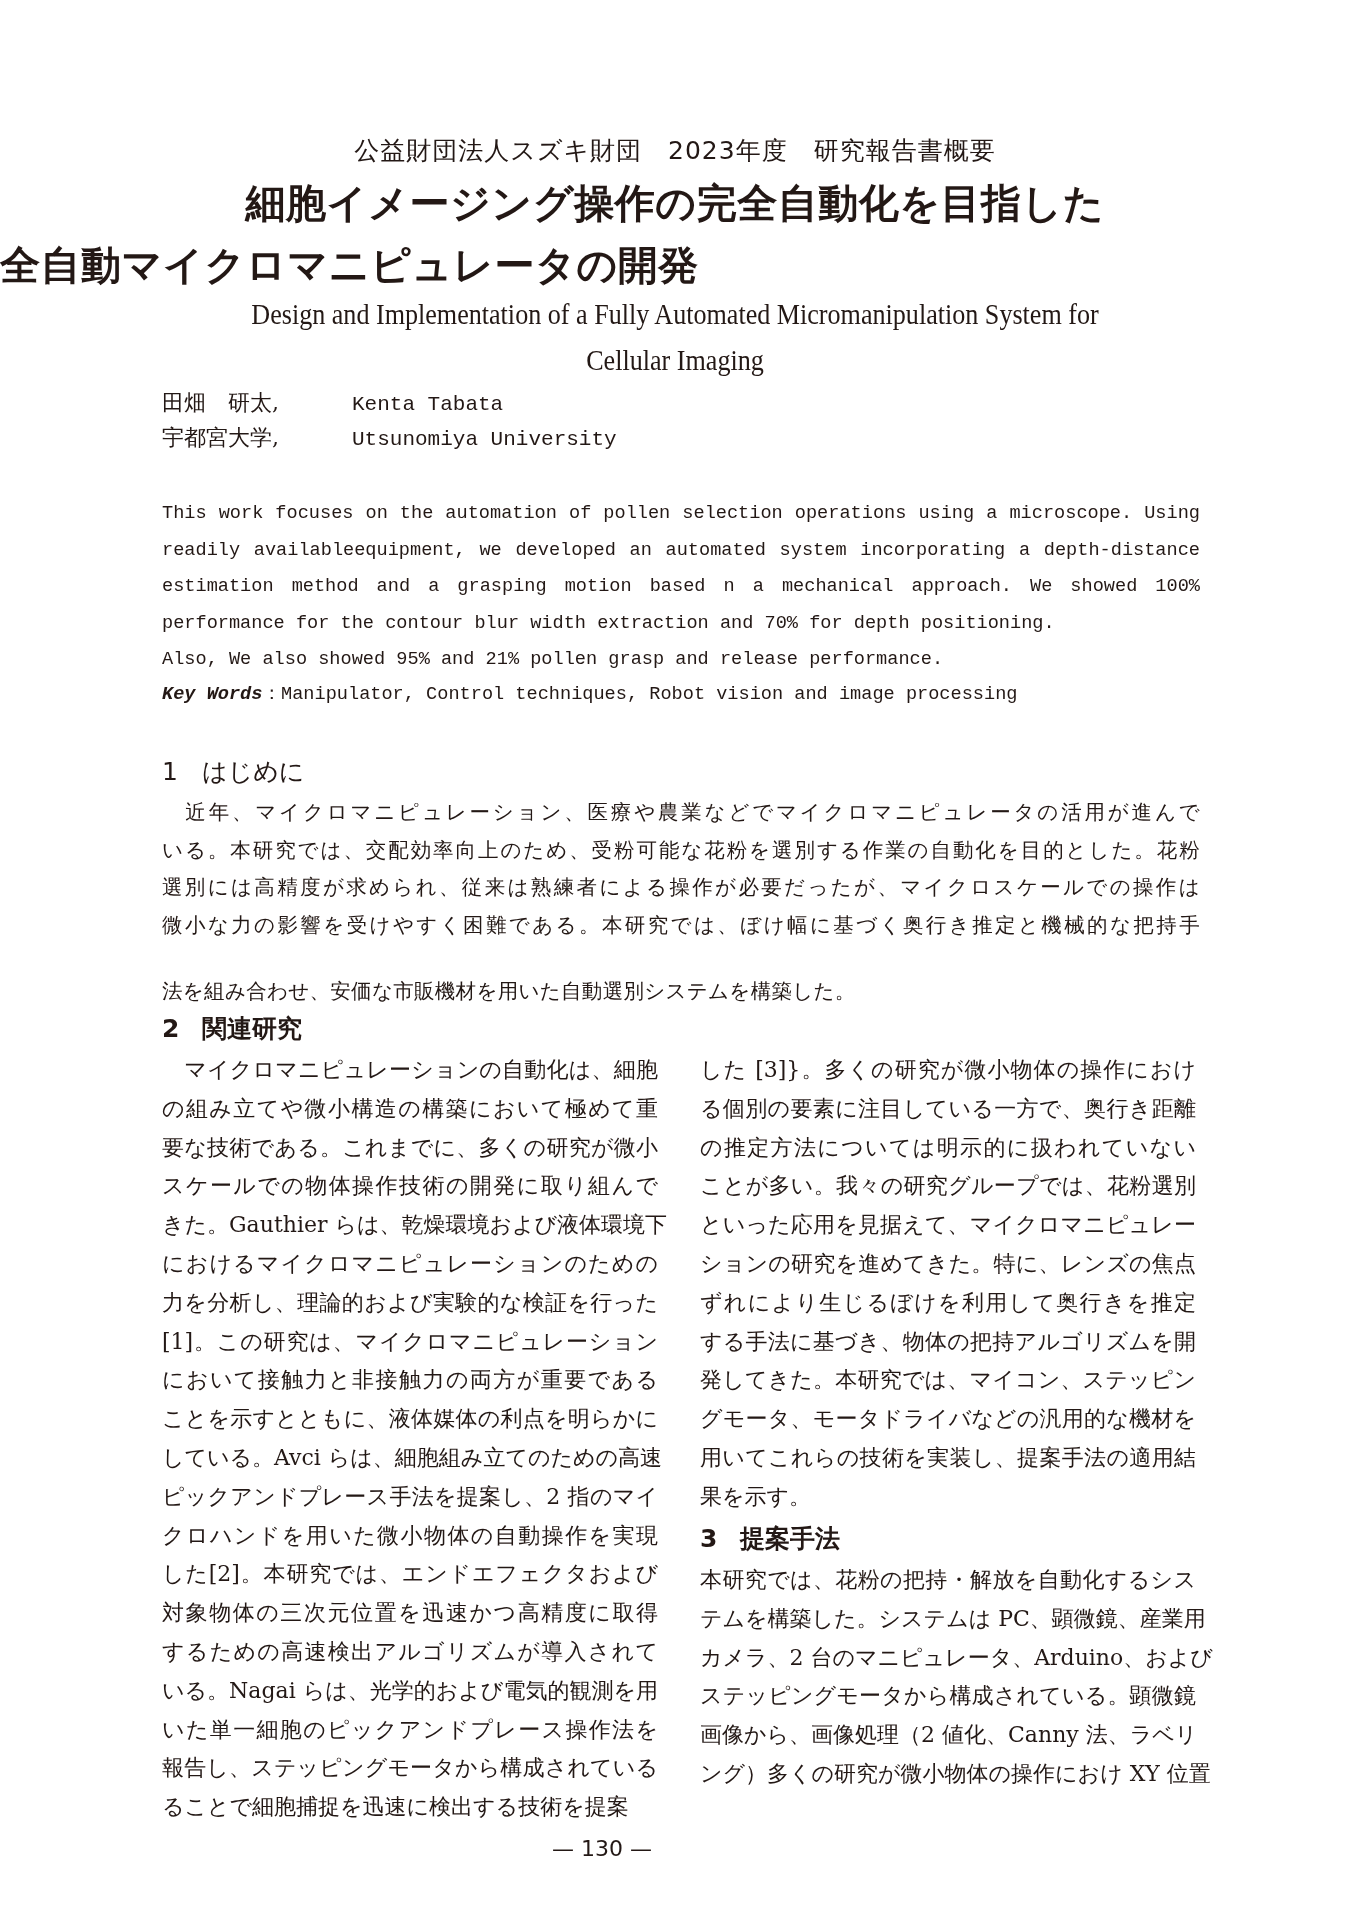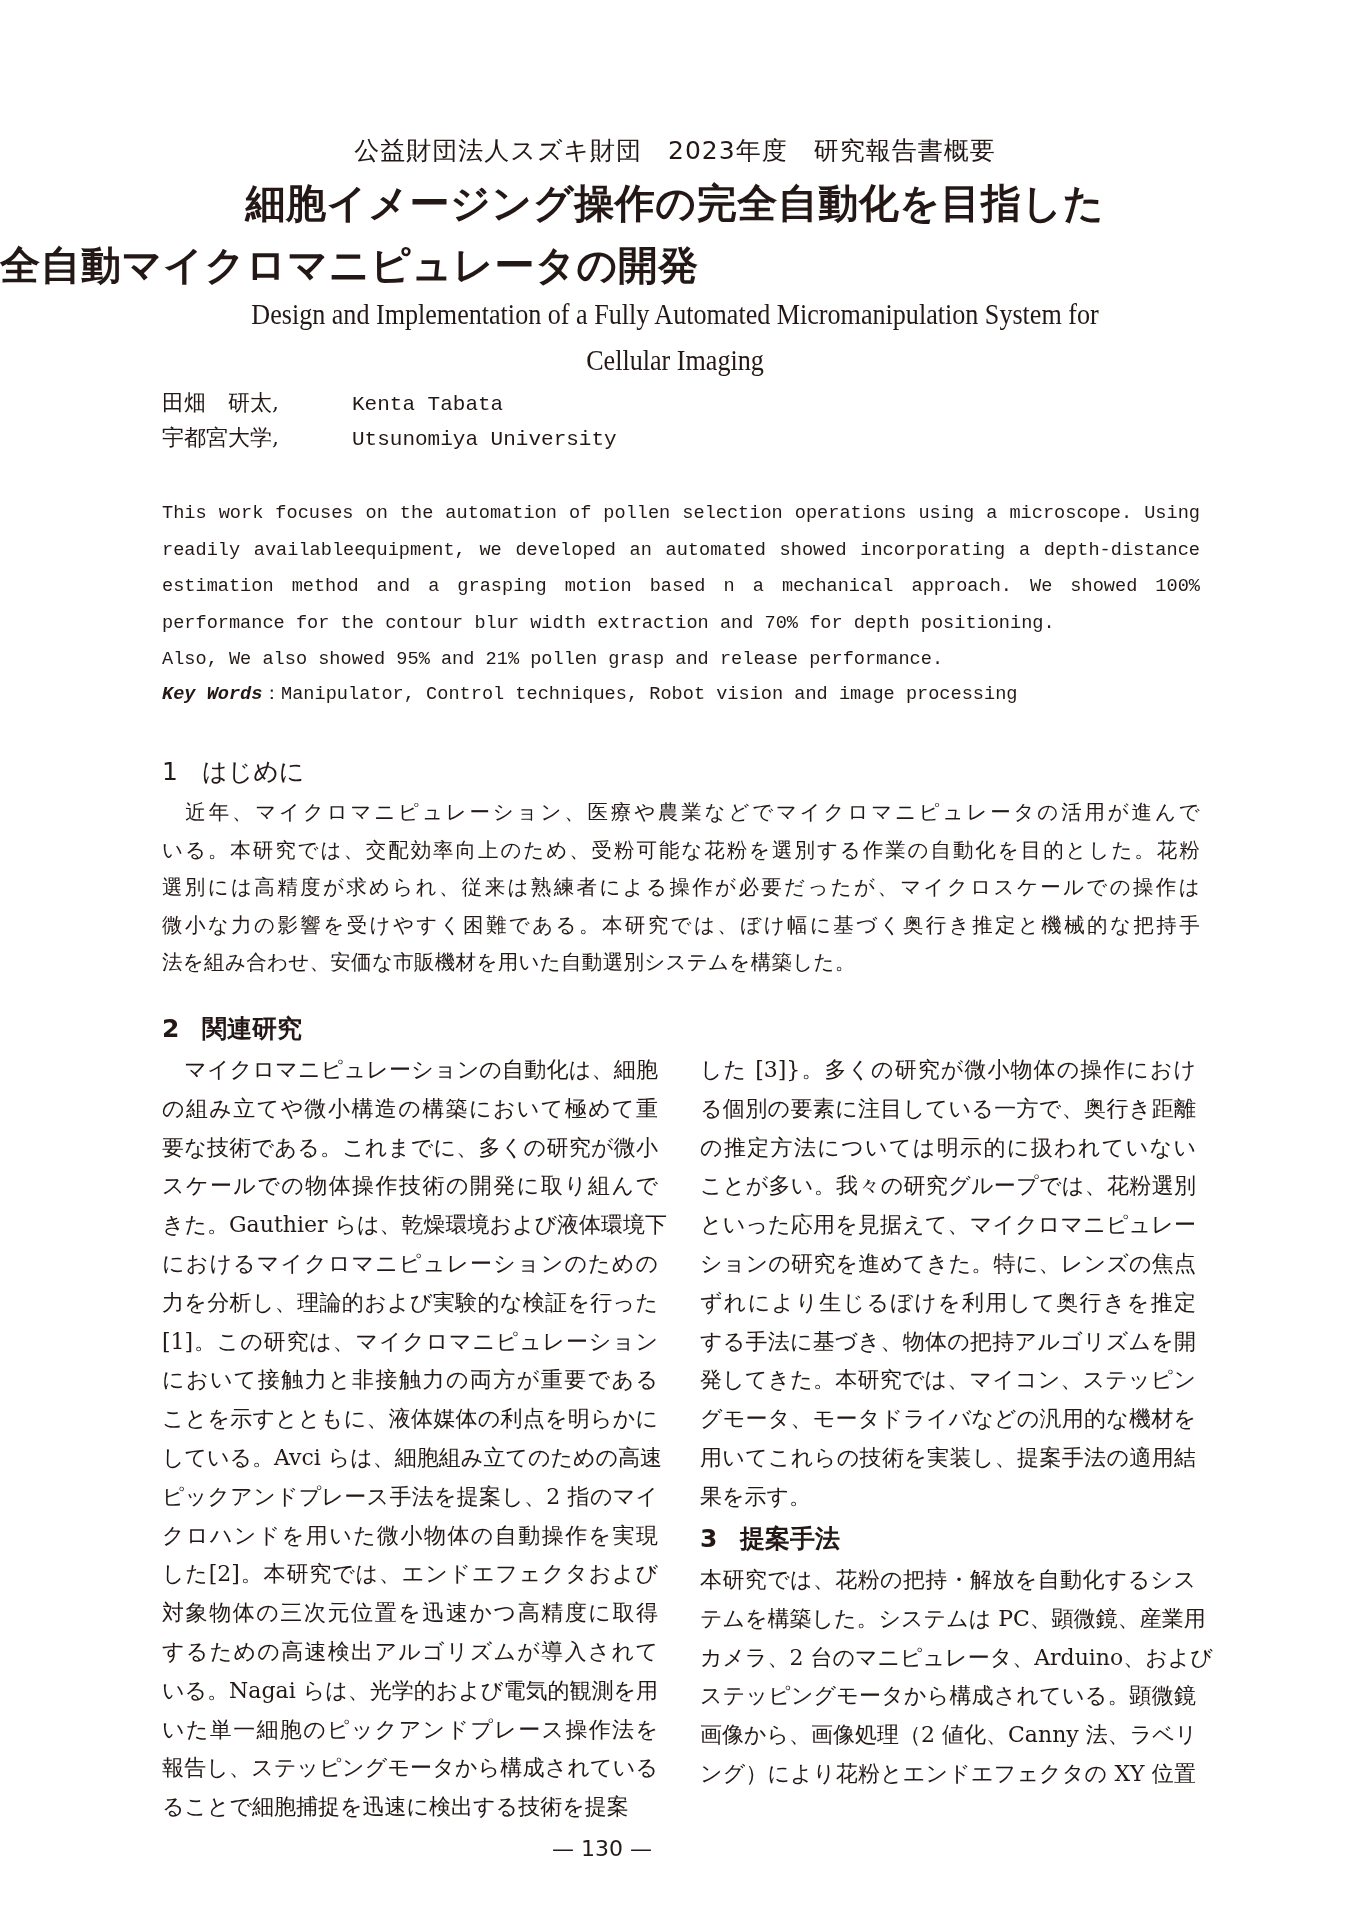--- a/index.html
+++ b/index.html
@@ -25,21 +25,21 @@
   #abstract .line { display: block; white-space: nowrap; text-align: justify; text-align-last: justify; height: 36.5px; }
   #abstract .line.last { text-align-last: left; }
   #keywords { top: 680px; left: 162px; width: 1038px; font-size: 18.6px; line-height: 30px; white-space: nowrap; }
   #keywords .kw-label { font-weight: bold; font-style: italic; }
 
   .section-heading { font-size: 25px; font-family: "DejaVu Sans", sans-serif; }
   .section-heading .num { display: inline-block; width: 40px; }
   #sec1-heading { top: 755px; left: 162px; }
   #sec1-body { top: 794px; left: 162px; width: 1038px; font-size: 20.5px; line-height: 37.5px; font-family: "DejaVu Sans", sans-serif; }
   #sec1-body .line { display: block; white-space: nowrap; height: 37.5px; text-align: justify; text-align-last: justify; letter-spacing: 0.3px; }
-  #sec1-body .line.last { text-align-last: left; }
+  #sec1-body .line.last { text-align-last: left; margin-top: 29px; }
 
   #sec2-heading { top: 1012px; left: 162px; font-weight: bold; }
   .col { font-size: 22px; line-height: 38.8px; font-family: "DejaVu Serif", serif; }
   .col .line { display: block; white-space: nowrap; height: 38.8px; text-align: justify; text-align-last: justify; }
   .col .line.last { text-align-last: left; }
   #left-col { top: 1051px; left: 162px; width: 496px; }
   #right-col-top { top: 1051px; left: 700px; width: 496px; }
   #sec3-heading { top: 1522px; left: 700px; font-weight: bold; }
   #right-col-bottom { top: 1561px; left: 700px; width: 496px; }
 
@@ -57,21 +57,21 @@
 
 <div class="abs author-row" id="author-name-row">
   <span class="ja">田畑　研太,</span><span class="en">Kenta Tabata</span>
 </div>
 <div class="abs author-row" id="affiliation-row">
   <span class="ja">宇都宮大学,</span><span class="en">Utsunomiya University</span>
 </div>
 
 <div class="abs mono" id="abstract">
   <span class="line">This work focuses on the automation of pollen selection operations using a microscope. Using</span>
-  <span class="line">readily availableequipment, we developed an automated showed incorporating a depth-distance</span>
+  <span class="line">readily availableequipment, we developed an automated system incorporating a depth-distance</span>
   <span class="line">estimation method and a grasping motion based  n a mechanical approach. We showed 100%</span>
   <span class="line last">performance for the contour blur width extraction and 70% for depth positioning.</span>
   <span class="line last">Also, We also showed 95% and 21% pollen grasp and release performance.</span>
 </div>
 <div class="abs mono" id="keywords">
   <span class="kw-label">Key Words</span><span>：</span><span>Manipulator, Control techniques, Robot vision and image processing</span>
 </div>
 
 <div class="abs section-heading" id="sec1-heading">
   <span class="num">1</span><span>はじめに</span>
@@ -127,16 +127,16 @@
 
 <div class="abs section-heading" id="sec3-heading">
   <span class="num">3</span><span>提案手法</span>
 </div>
 <div class="abs col" id="right-col-bottom">
   <span class="line">本研究では、花粉の把持・解放を自動化するシス</span>
   <span class="line">テムを構築した。システムは PC、顕微鏡、産業用</span>
   <span class="line">カメラ、2 台のマニピュレータ、Arduino、および</span>
   <span class="line">ステッピングモータから構成されている。顕微鏡</span>
   <span class="line">画像から、画像処理（2 値化、Canny 法、ラベリ</span>
-  <span class="line">ング）により花粉とエンドエフェクタの XY 位置</span>
+  <span class="line">ング）多くの研究が微小物体の操作におけ XY 位置</span>
 </div>
 
 <div class="abs sans" id="page-number">— 130 —</div>
 
 </body></html>

